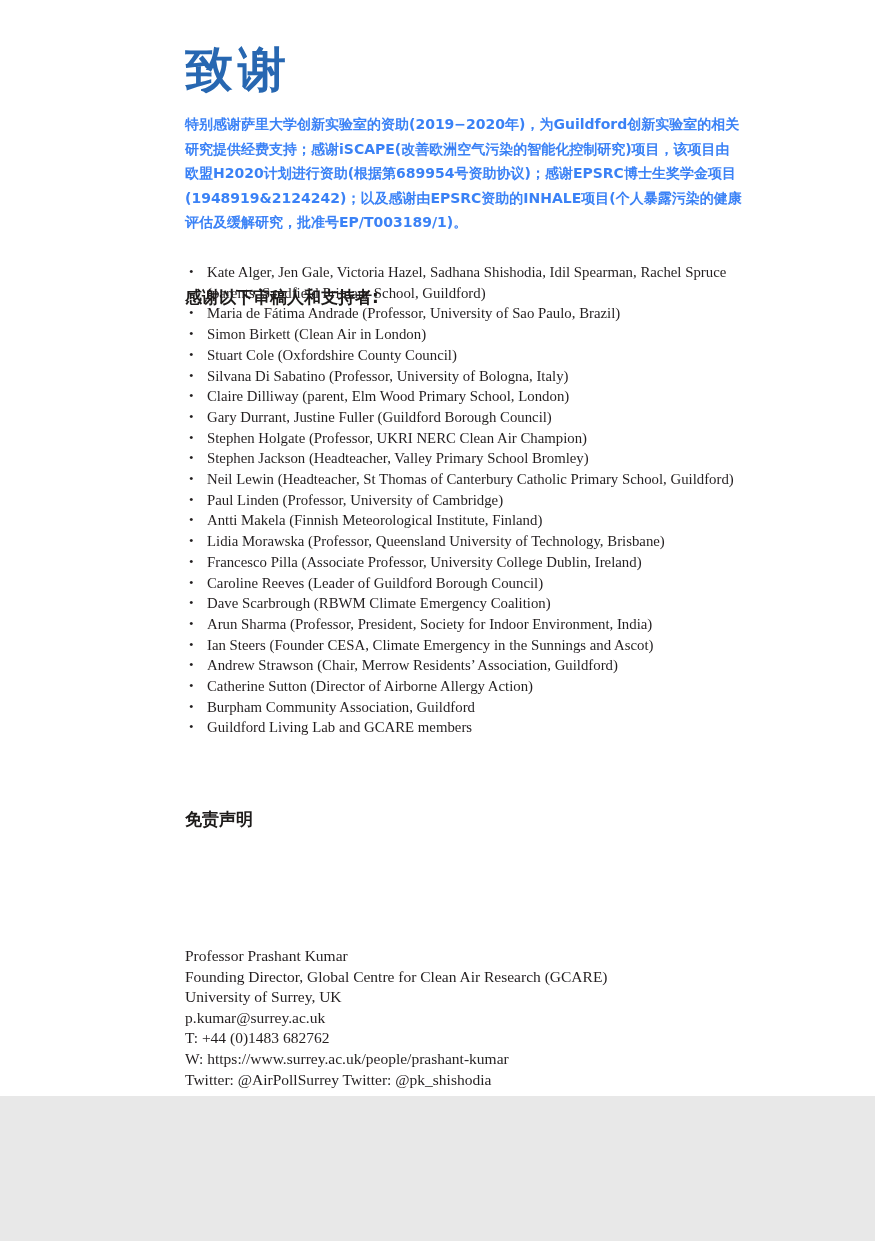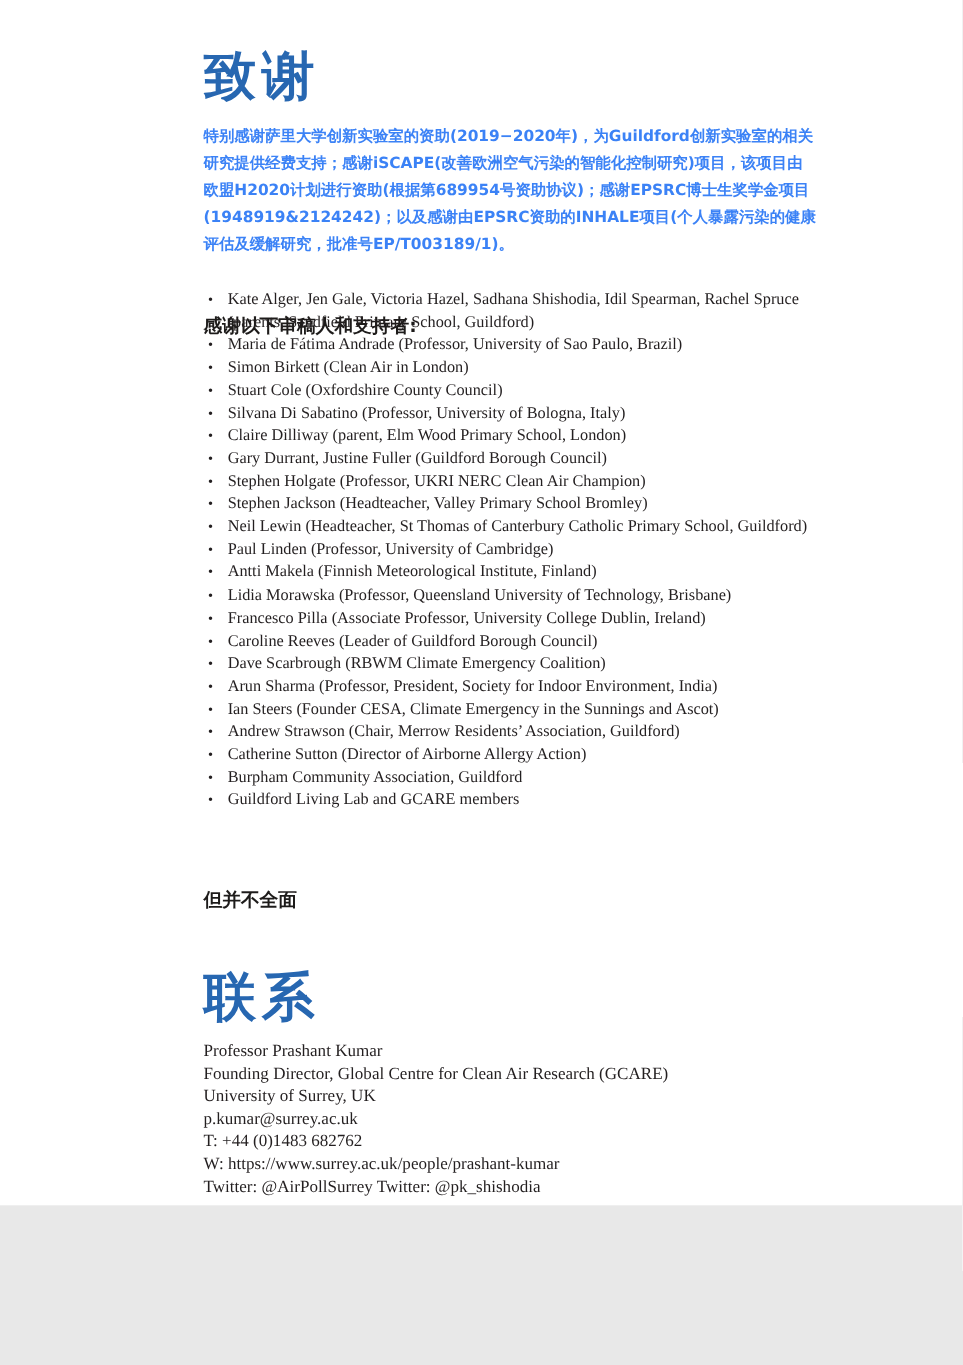--- a/index.html
+++ b/index.html
@@ -125,24 +125,23 @@
       <li><span class="bullet">•</span>Caroline Reeves (Leader of Guildford Borough Council)</li>
       <li><span class="bullet">•</span>Dave Scarbrough (RBWM Climate Emergency Coalition)</li>
       <li><span class="bullet">•</span>Arun Sharma (Professor, President, Society for Indoor Environment, India)</li>
       <li><span class="bullet">•</span>Ian Steers (Founder CESA, Climate Emergency in the Sunnings and Ascot)</li>
       <li><span class="bullet">•</span>Andrew Strawson (Chair, Merrow Residents’ Association, Guildford)</li>
       <li><span class="bullet">•</span>Catherine Sutton (Director of Airborne Allergy Action)</li>
       <li><span class="bullet">•</span>Burpham Community Association, Guildford</li>
       <li><span class="bullet">•</span>Guildford Living Lab and GCARE members</li>
     </ul>
 
-  <div class="cjk-subhead content-block" style="top: 760px;">但并不全面</div>
+  <div class="cjk-subhead content-block" style="top: 760px;">免责声明</div>
 
 
-  <h1 class="section-heading content-block" style="top: 882px; margin: 0;">联系</h1>
 
   <div class="contact-lines content-block" style="top: 946px;">Professor Prashant Kumar
 Founding Director, Global Centre for Clean Air Research (GCARE)
 University of Surrey, UK
 p.kumar@surrey.ac.uk
 T: +44 (0)1483 682762
 W:  https://www.surrey.ac.uk/people/prashant-kumar
 Twitter: @AirPollSurrey  Twitter: @pk_shishodia</div>
 
   <div class="page-number">22</div>

